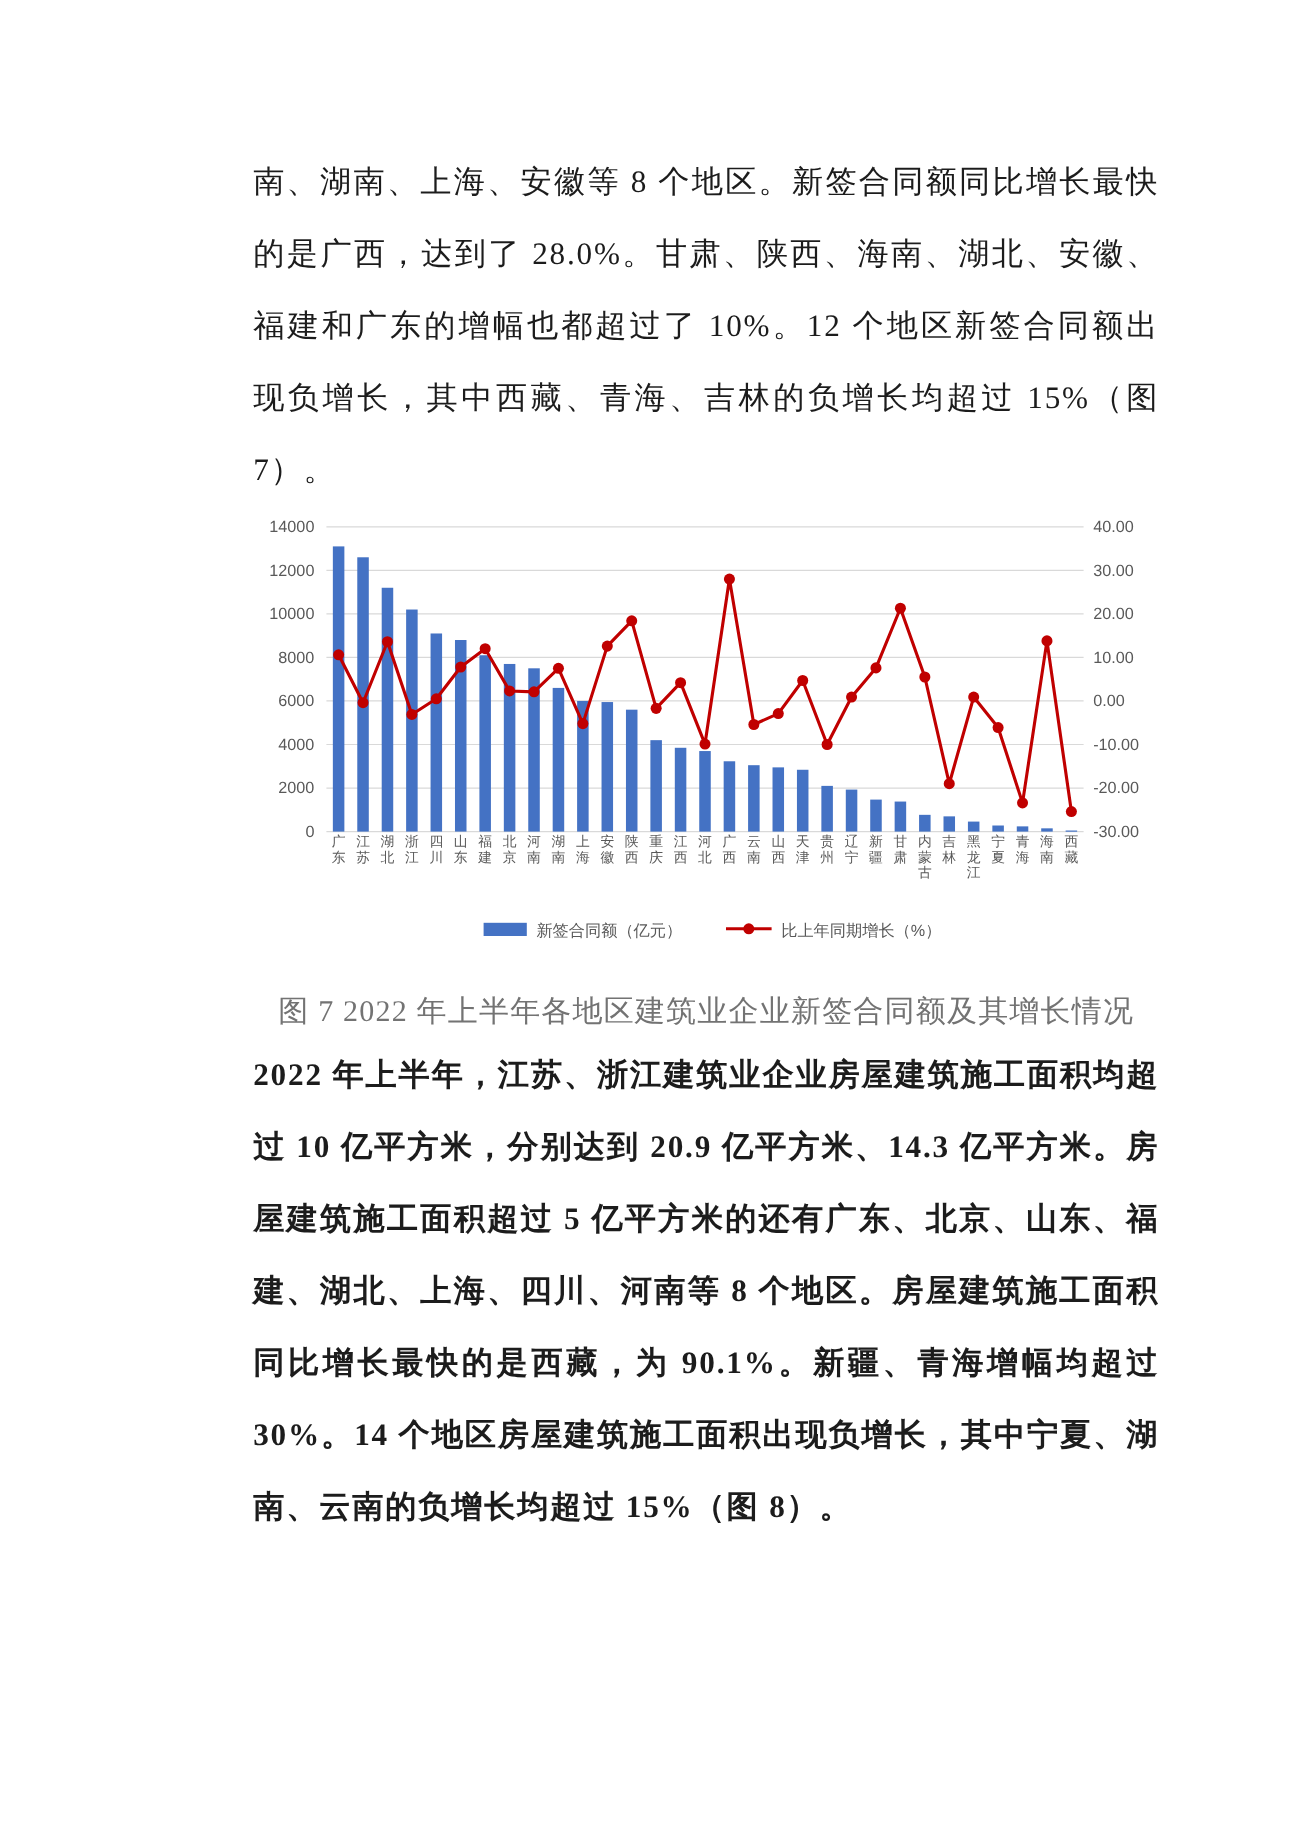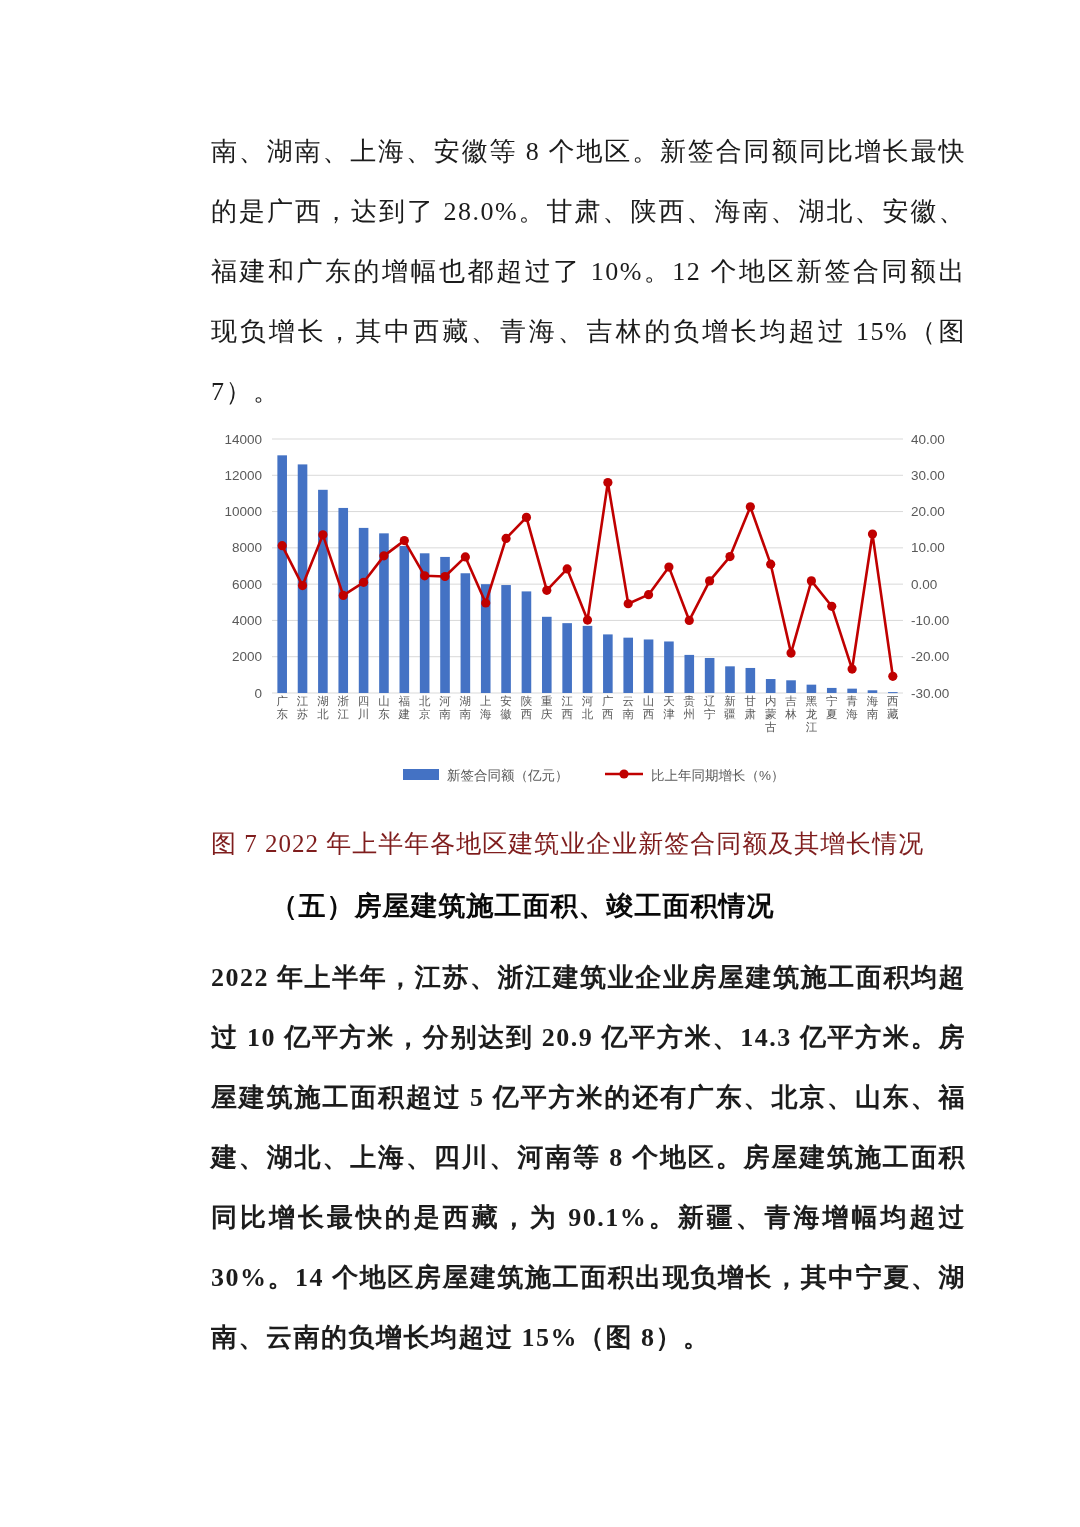--- a/index.html
+++ b/index.html
@@ -5,22 +5,22 @@
   html,body{margin:0;padding:0;background:#ffffff;}
   .page{position:relative;width:1080px;height:1362px;background:#ffffff;overflow:hidden;
         font-family:"Liberation Serif","DejaVu Serif",serif;color:#1c1c1c;padding-left:48px;}
   .content{padding:122px 162px 0 163px;}
   .body-text{margin:0;width:755px;font-size:26px;line-height:60px;letter-spacing:1.5px;
              text-align:justify;color:#1c1c1c;}
   .para-continuation{height:306px;}
   .para-main{height:424px;font-weight:bold;}
   .chart-figure{margin:0;padding:0;}
   .chart{width:740px;height:370px;margin-left:12px;}
-  .caption{display:block;width:755px;height:44px;margin-top:24px;text-align:left;
-           font-size:25px;line-height:44px;letter-spacing:1px;color:#7f1d1d;}
+  .caption{display:block;width:755px;height:44px;margin-top:24px;text-align:center;
+           font-size:25px;line-height:44px;letter-spacing:1px;color:#737373;}
   .heading{margin:16px 0 18px 0;width:755px;height:48px;line-height:48px;
            font-family:"Liberation Sans","DejaVu Sans",sans-serif;font-weight:bold;
            font-size:27px;text-indent:2.2em;color:#0a0a0a;letter-spacing:1px;}
   .page-number{position:absolute;top:1380px;left:0;width:100%;text-align:center;
                font-family:"Liberation Sans","DejaVu Sans",sans-serif;
                font-size:20px;color:#595959;}
   svg{font-family:"Liberation Sans","DejaVu Sans",sans-serif;}
   .tick text{font-size:13.5px;fill:#595959;}
   .cat text{font-size:11.5px;fill:#595959;}
   .legend text{font-size:13.5px;fill:#595959;}
@@ -169,20 +169,19 @@
               <rect x="180" y="341" width="36" height="11" fill="#4472C4"></rect>
               <text x="224" y="352">新签合同额（亿元）</text>
               <line x1="382" y1="346" x2="420" y2="346" stroke="#C00000" stroke-width="2.6"></line>
               <circle cx="401" cy="346" r="4.6" fill="#C00000"></circle>
               <text x="428" y="352">比上年同期增长（%）</text>
             </g>
           </svg></div>
       <figcaption class="caption">图 7 2022 年上半年各地区建筑业企业新签合同额及其增长情况</figcaption>
     </figure>
 
-    <h2 class="heading">（五）房屋建筑施工面积、竣工面积情况</h2>
 
     <p class="body-text para-main">2022 年上半年，江苏、浙江建筑业企业房屋建筑施工面积均超过 10 亿平方米，分别达到 20.9 亿平方米、14.3 亿平方米。房屋建筑施工面积超过 5 亿平方米的还有广东、北京、山东、福建、湖北、上海、四川、河南等 8 个地区。房屋建筑施工面积同比增长最快的是西藏，为 90.1%。新疆、青海增幅均超过 30%。14 个地区房屋建筑施工面积出现负增长，其中宁夏、湖南、云南的负增长均超过 15%（图 8）。</p>
 
   </div>
 
   <div class="page-number">9</div>
 </div>
 
 </body></html>

